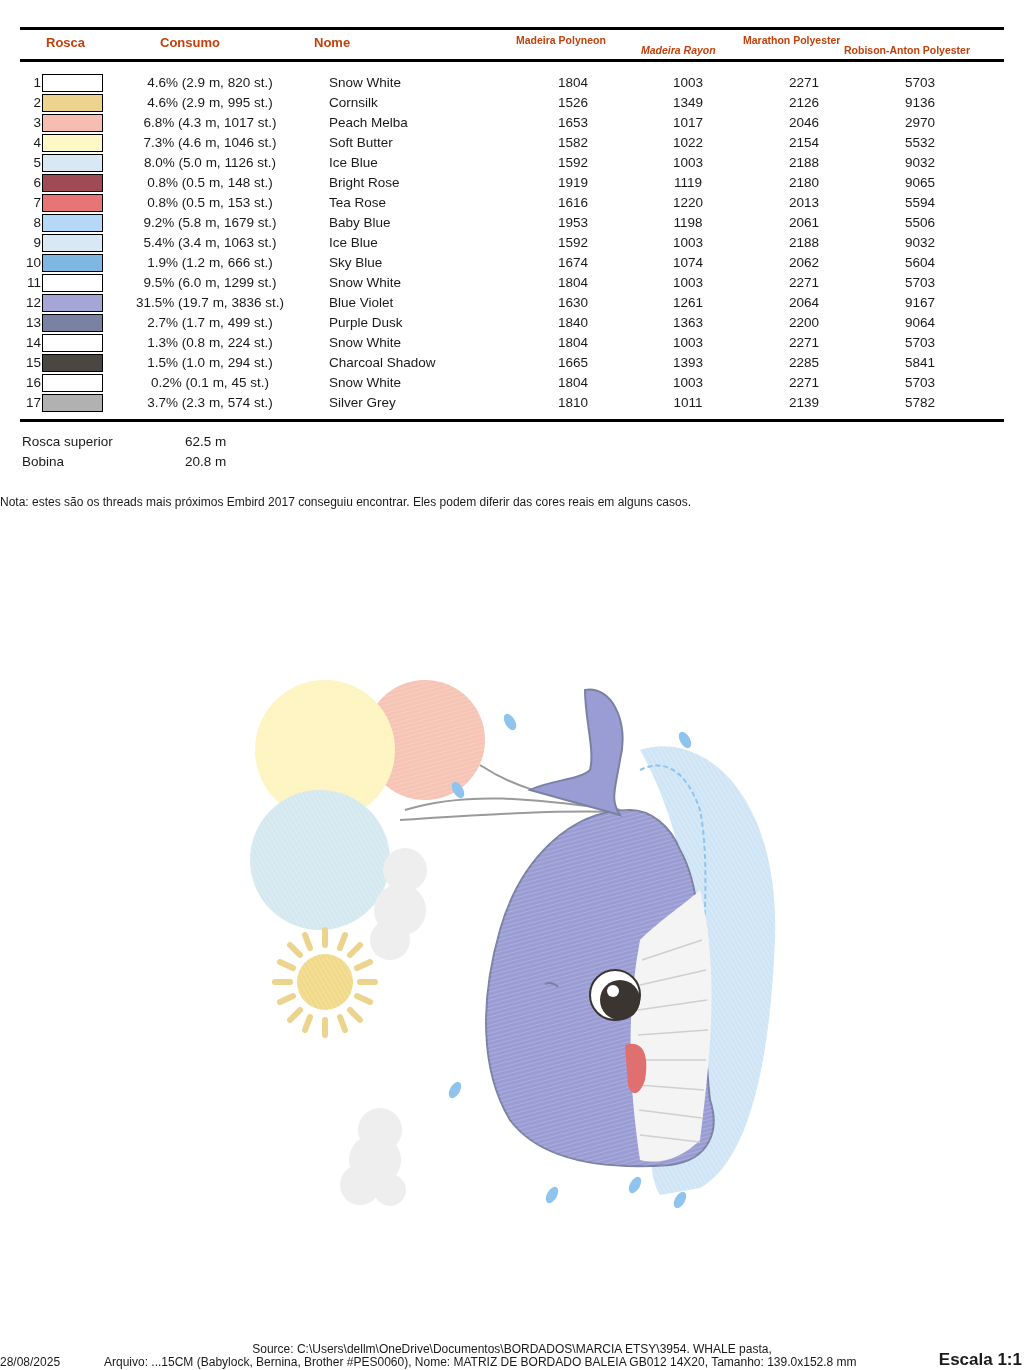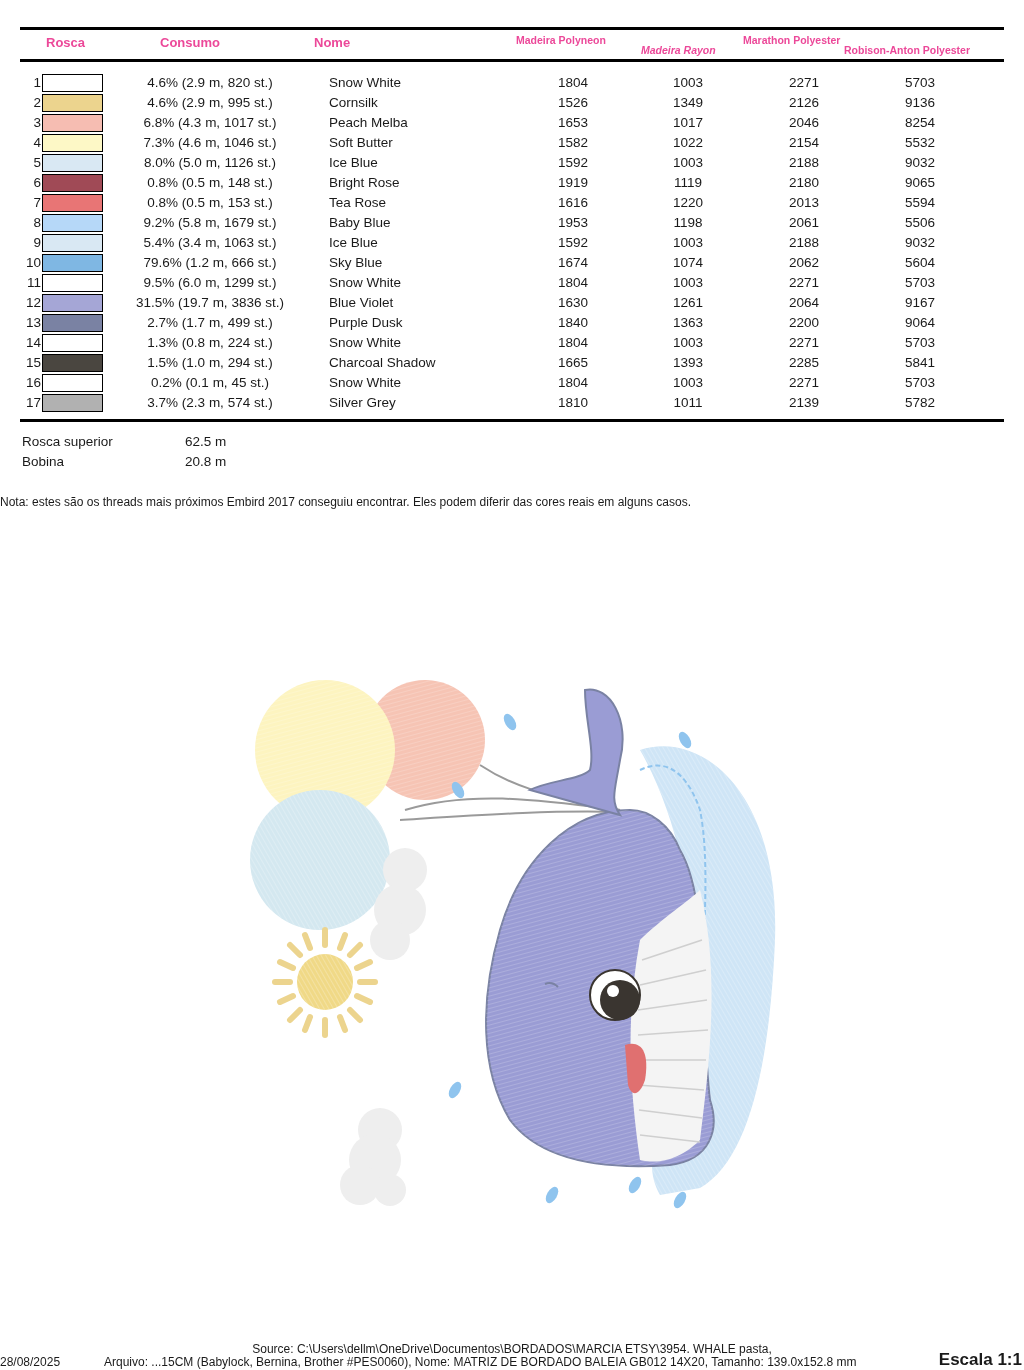--- a/index.html
+++ b/index.html
@@ -6,21 +6,21 @@
     body {
       width: 1024px; height: 1370px; position: relative; overflow: hidden;
       font-family: "Liberation Sans", "DejaVu Sans", sans-serif;
       color: #1a1a1a;
     }
     .rule { position: absolute; left: 20px; width: 984px; height: 3px; background: #000; }
     .rule.top { top: 27px; }
     .rule.mid { top: 59px; }
     .rule.bot { top: 419px; }
 
-    .hdr { position: absolute; font-weight: bold; color: #ec4899; white-space: nowrap; }
+    .hdr { position: absolute; font-weight: bold; color: #c2410c; white-space: nowrap; }
     .hdr.big { font-size: 13px; top: 35px; }
     .hdr.small { font-size: 10.5px; }
 
     .row { position: absolute; left: 0; width: 1024px; height: 20px; font-size: 13.5px; }
     .row .idx { position: absolute; right: 983px; top: 3px; text-align: right; width: 30px; }
     .row .sw { position: absolute; left: 42px; top: 2px; width: 59px; height: 16px; border: 1px solid #000; }
     .row .cons { position: absolute; left: 110px; width: 200px; top: 3px; text-align: center; white-space: nowrap; }
     .row .nome { position: absolute; left: 329px; top: 3px; white-space: nowrap; }
     .row .num { position: absolute; top: 3px; width: 80px; text-align: center; }
     .row .c1 { left: 533px; }
@@ -78,21 +78,21 @@
       <span class="num c4">9136</span>
     </div>
     <div class="row" style="top: 112px;">
       <span class="idx">3</span>
       <span class="sw" style="background: rgb(246, 189, 178);"></span>
       <span class="cons">6.8% (4.3 m, 1017 st.)</span>
       <span class="nome">Peach Melba</span>
       <span class="num c1">1653</span>
       <span class="num c2">1017</span>
       <span class="num c3">2046</span>
-      <span class="num c4">8254</span>
+      <span class="num c4">2970</span>
     </div>
     <div class="row" style="top: 132px;">
       <span class="idx">4</span>
       <span class="sw" style="background: rgb(253, 248, 198);"></span>
       <span class="cons">7.3% (4.6 m, 1046 st.)</span>
       <span class="nome">Soft Butter</span>
       <span class="num c1">1582</span>
       <span class="num c2">1022</span>
       <span class="num c3">2154</span>
       <span class="num c4">5532</span>
@@ -143,21 +143,21 @@
       <span class="cons">5.4% (3.4 m, 1063 st.)</span>
       <span class="nome">Ice Blue</span>
       <span class="num c1">1592</span>
       <span class="num c2">1003</span>
       <span class="num c3">2188</span>
       <span class="num c4">9032</span>
     </div>
     <div class="row" style="top: 252px;">
       <span class="idx">10</span>
       <span class="sw" style="background: rgb(127, 183, 227);"></span>
-      <span class="cons">79.6% (1.2 m, 666 st.)</span>
+      <span class="cons">1.9% (1.2 m, 666 st.)</span>
       <span class="nome">Sky Blue</span>
       <span class="num c1">1674</span>
       <span class="num c2">1074</span>
       <span class="num c3">2062</span>
       <span class="num c4">5604</span>
     </div>
     <div class="row" style="top: 272px;">
       <span class="idx">11</span>
       <span class="sw" style="background: rgb(255, 255, 255);"></span>
       <span class="cons">9.5% (6.0 m, 1299 st.)</span>

